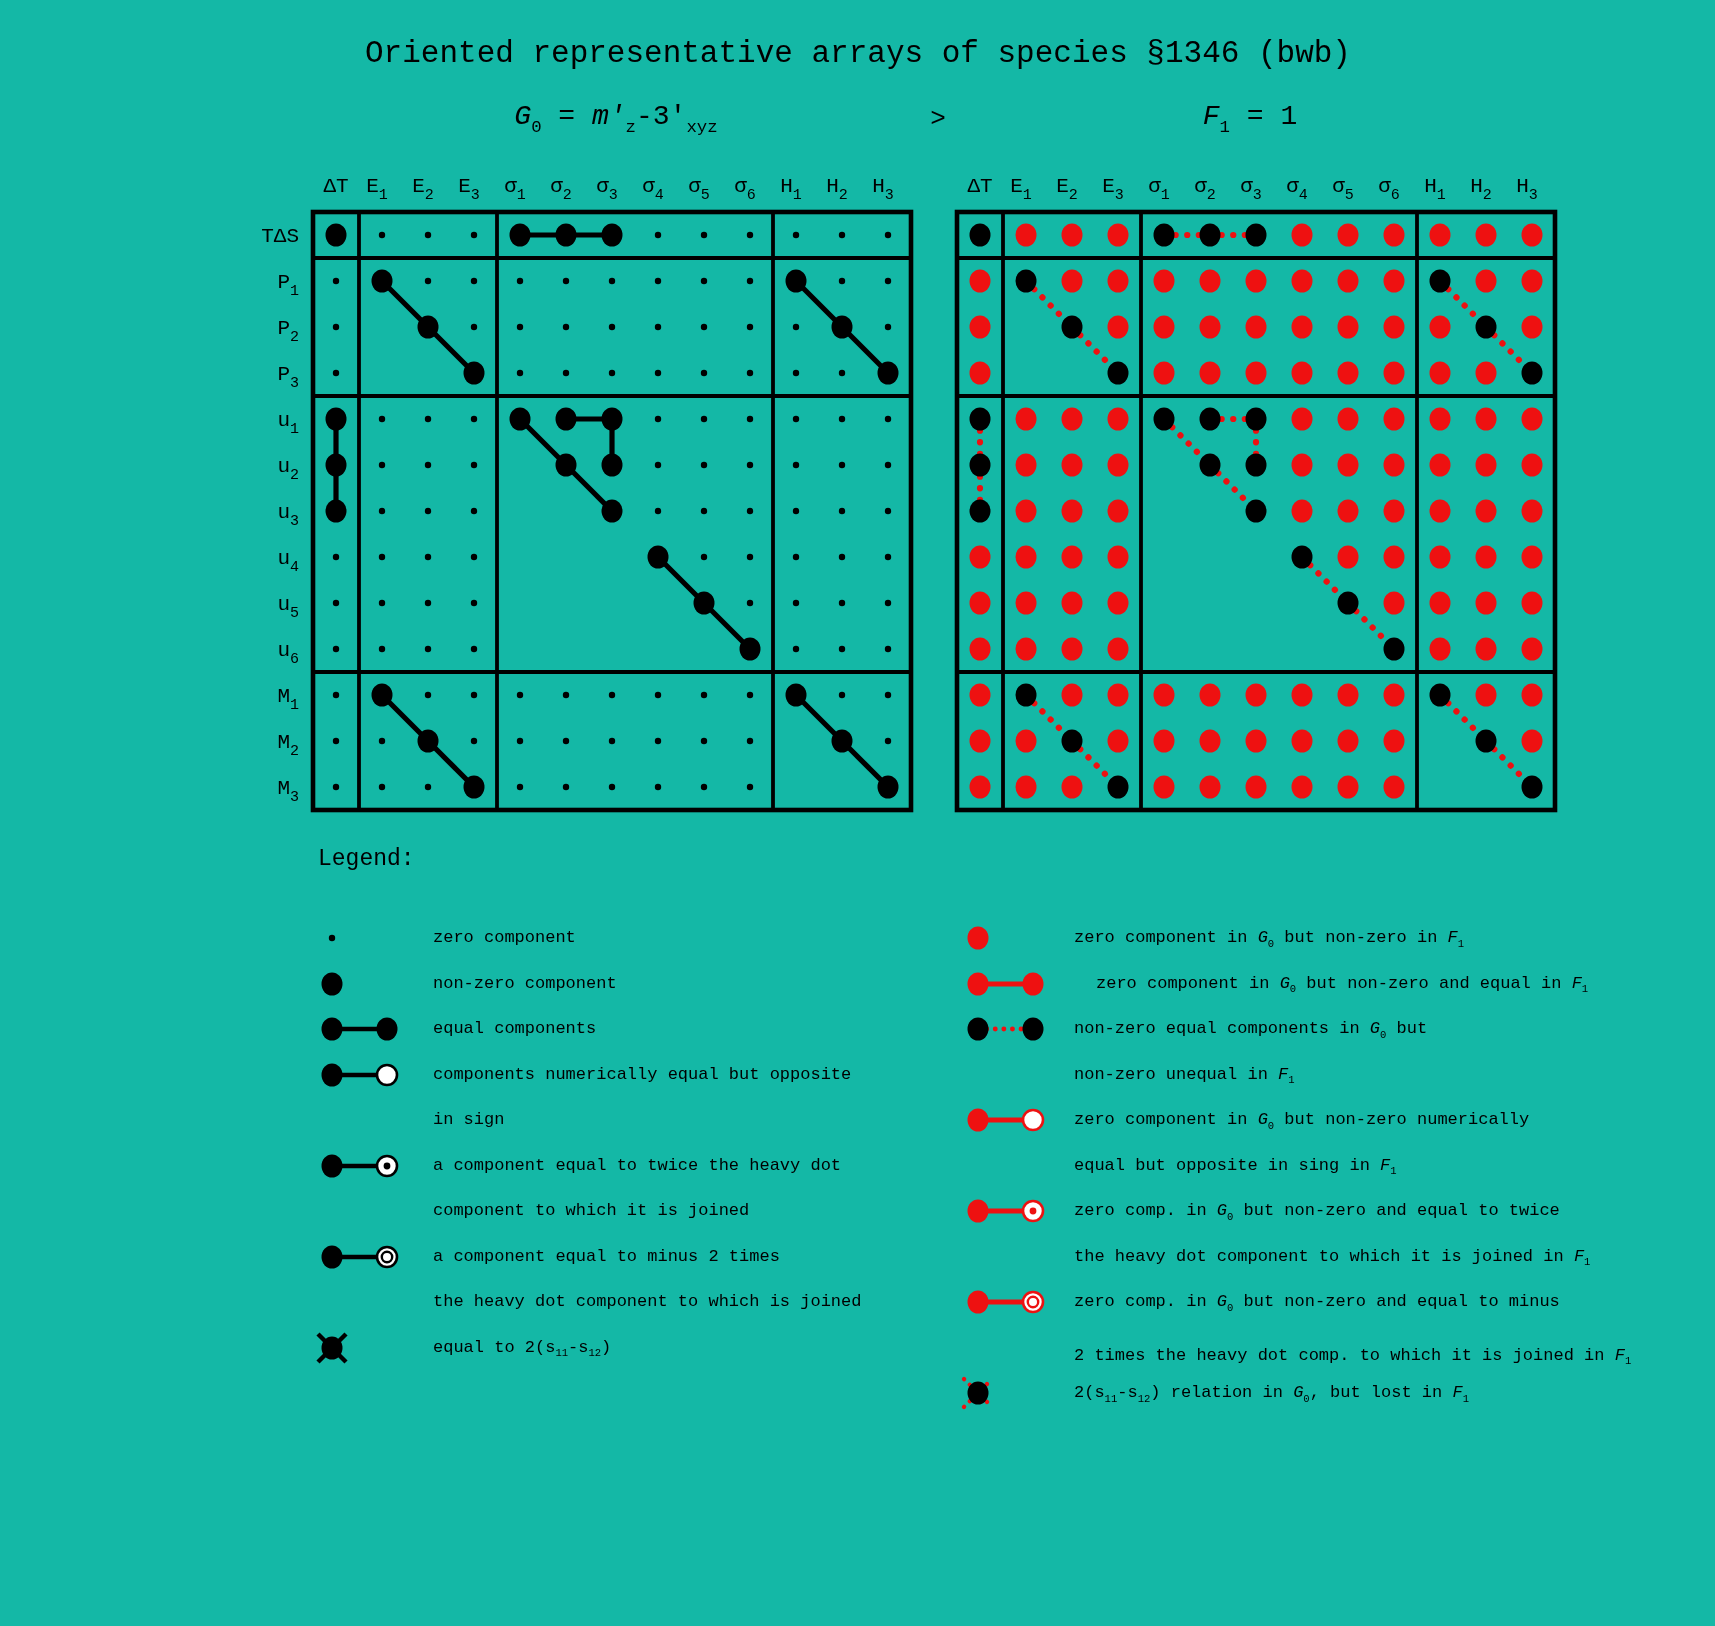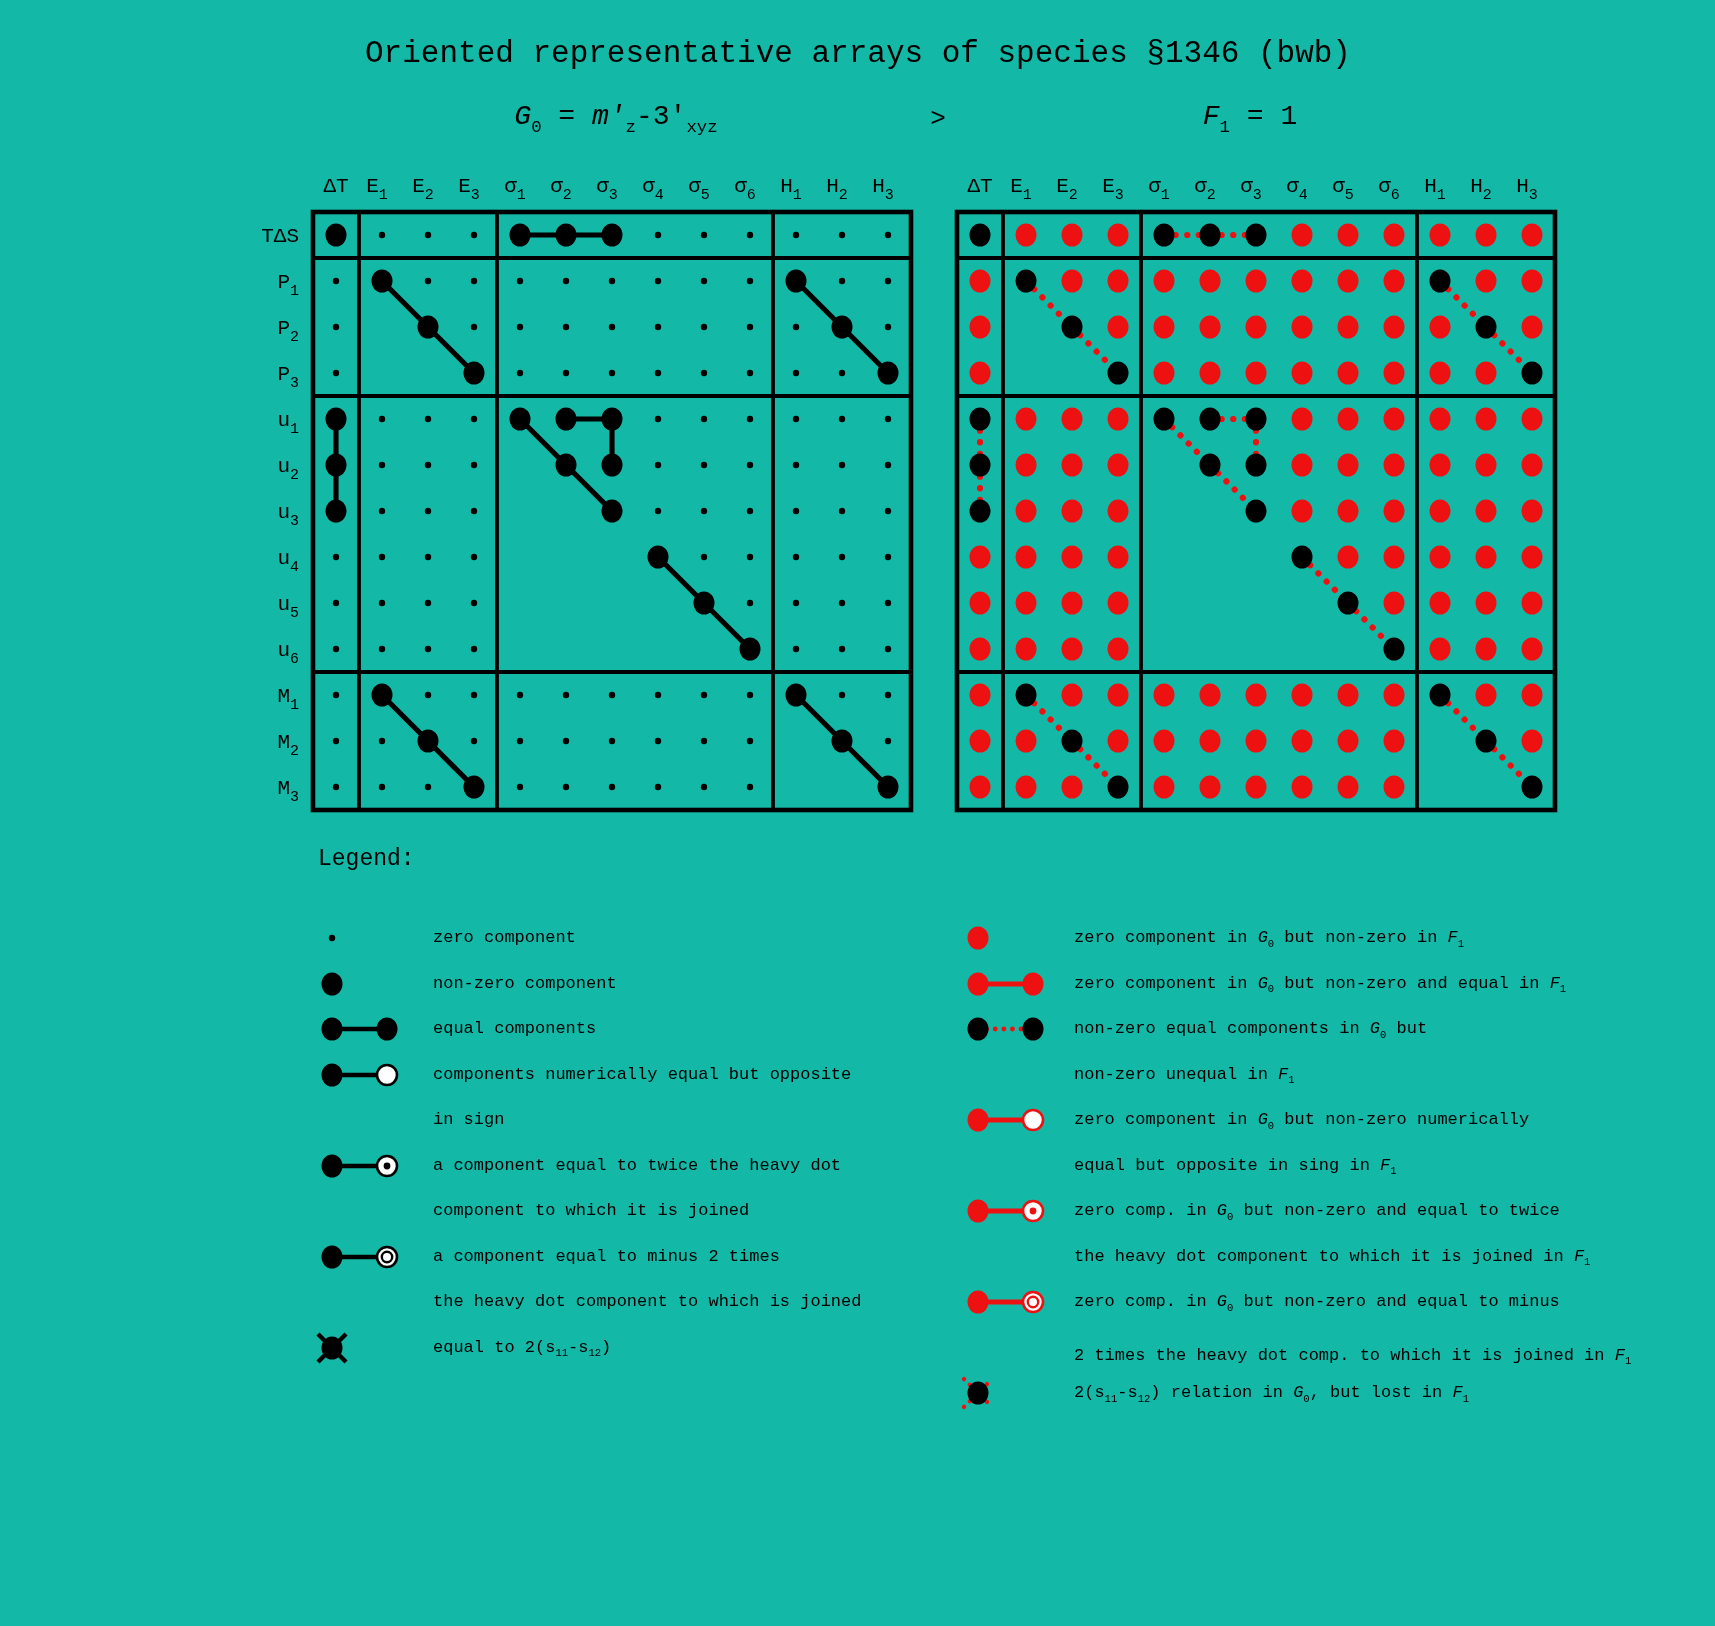--- a/index.html
+++ b/index.html
@@ -489,21 +489,21 @@
   <div id="legend-right">
       <svg class="legend-sym abs" viewBox="0 0 100 36" style="left:958px;top:920px;">
         <ellipse cx="20" cy="18" rx="10.5" ry="11.5" fill="#ee1111"></ellipse>
       </svg>
       <div class="legend-line abs" style="left: 1074px; top: 929px;">zero component in <i>G</i><sub>0</sub> but non-zero in <i>F</i><sub>1</sub></div>
       <svg class="legend-sym abs" viewBox="0 0 100 36" style="left:958px;top:965.5px;">
         <line x1="20" y1="18" x2="75" y2="18" stroke="#ee1111" stroke-width="5"></line>
         <ellipse cx="20" cy="18" rx="10.5" ry="11.5" fill="#ee1111"></ellipse>
         <ellipse cx="75" cy="18" rx="10.5" ry="11.5" fill="#ee1111"></ellipse>
       </svg>
-      <div class="legend-line abs" style="left: 1074px; top: 974.5px;">zero component in <i>G</i><sub>0</sub> but non-zero and equal in <i>F</i><sub>1</sub></div>
+      <div class="legend-line abs" style="left: 1096px; top: 974.5px;">zero component in <i>G</i><sub>0</sub> but non-zero and equal in <i>F</i><sub>1</sub></div>
       <svg class="legend-sym abs" viewBox="0 0 100 36" style="left:958px;top:1011px;">
         <line x1="20" y1="18" x2="75" y2="18" stroke="#ee1111" stroke-width="4.8" stroke-dasharray="0.1 8.5" stroke-linecap="round"></line>
         <ellipse cx="20" cy="18" rx="10.5" ry="11.5" fill="#000000"></ellipse>
         <ellipse cx="75" cy="18" rx="10.5" ry="11.5" fill="#000000"></ellipse>
       </svg>
       <div class="legend-line abs" style="left: 1074px; top: 1020px;">non-zero equal components in <i>G</i><sub>0</sub> but</div>
       <div class="legend-line abs" style="left: 1074px; top: 1065.5px;">non-zero unequal in <i>F</i><sub>1</sub></div>
       <svg class="legend-sym abs" viewBox="0 0 100 36" style="left:958px;top:1102px;">
         <line x1="20" y1="18" x2="75" y2="18" stroke="#ee1111" stroke-width="5"></line>
         <ellipse cx="20" cy="18" rx="10.5" ry="11.5" fill="#ee1111"></ellipse>

